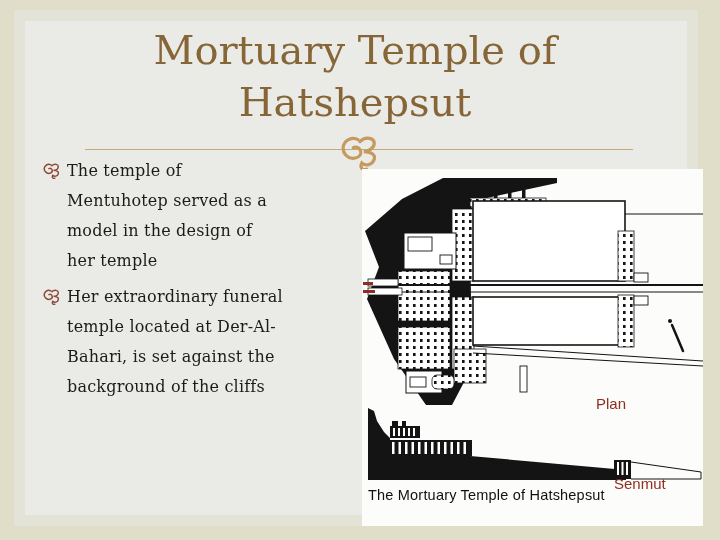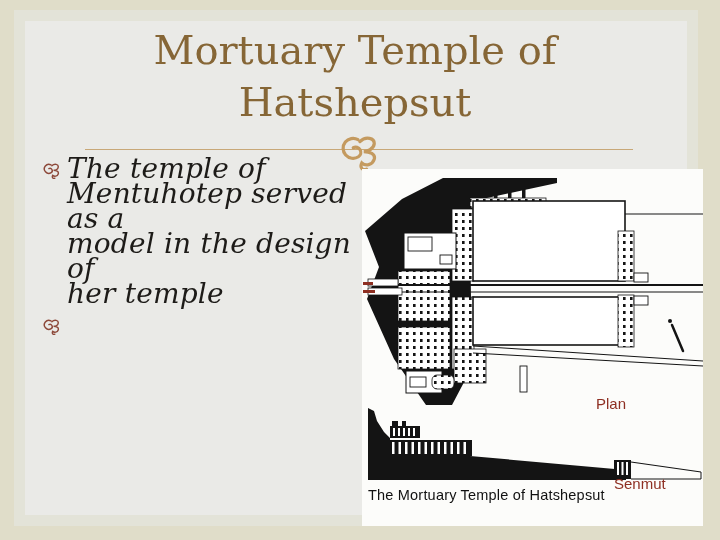--- a/index.html
+++ b/index.html
@@ -27,22 +27,22 @@
     border-top:1.6px solid var(--divider-line);
   }
   .divider-orn{
     position:absolute;left:248px;top:-17px;width:50px;height:38px;
     color:var(--ornament-gold);
   }
   .bullets{position:absolute;left:38px;top:156px;width:318px;}
   .bullet-item{display:flex;align-items:flex-start;margin-bottom:6px;}
   .bullet-glyph{width:26px;height:17px;flex:0 0 26px;margin:6px 3px 0 0;color:var(--bullet-maroon);}
   .bullet-text{
-    color:var(--body-text);font-size:28px;line-height:25px;
-    white-space:pre-line;letter-spacing:.2px;font-style:italic;
+    color:var(--body-text);font-size:16px;line-height:30px;
+    white-space:pre-line;letter-spacing:.2px;
   }
   .figure{
     position:absolute;left:362px;top:169px;width:341px;height:357px;
     background:var(--figure-bg);
   }
   .plan-svg{position:absolute;left:0;top:0;width:341px;height:240px;}
   .section-svg{position:absolute;left:0;top:235px;width:341px;height:88px;}
   .drawing-label{
     position:absolute;color:var(--label-red);
     font-family:"Liberation Sans","DejaVu Sans",sans-serif;
@@ -91,20 +91,24 @@
         </svg>
       <div class="bullet-text">The temple of
 Mentuhotep served as a
 model in the design of
 her temple</div>
     </div>
     <div class="bullet-item">
       <svg class="bullet-glyph" viewBox="0 0 52 40">
           <use href="#orn"></use>
         </svg>
+      <div class="bullet-text">Her extraordinary funeral
+temple located at Der-Al-
+Bahari, is set against the
+background of the cliffs</div>
     </div>
   </div>
 
   <div class="figure">
 
     <svg class="plan-svg" viewBox="0 0 341 240">
       <polygon points="81,9 195,9 195,14 111,32 108,60 110,198 90,236 64,236 32,190 5,130 17,98 3,62 40,30" fill="#141414"></polygon>
 
       <rect x="118" y="20" width="3.5" height="10" fill="#141414"></rect>
       <rect x="132" y="20" width="3.5" height="10" fill="#141414"></rect>

